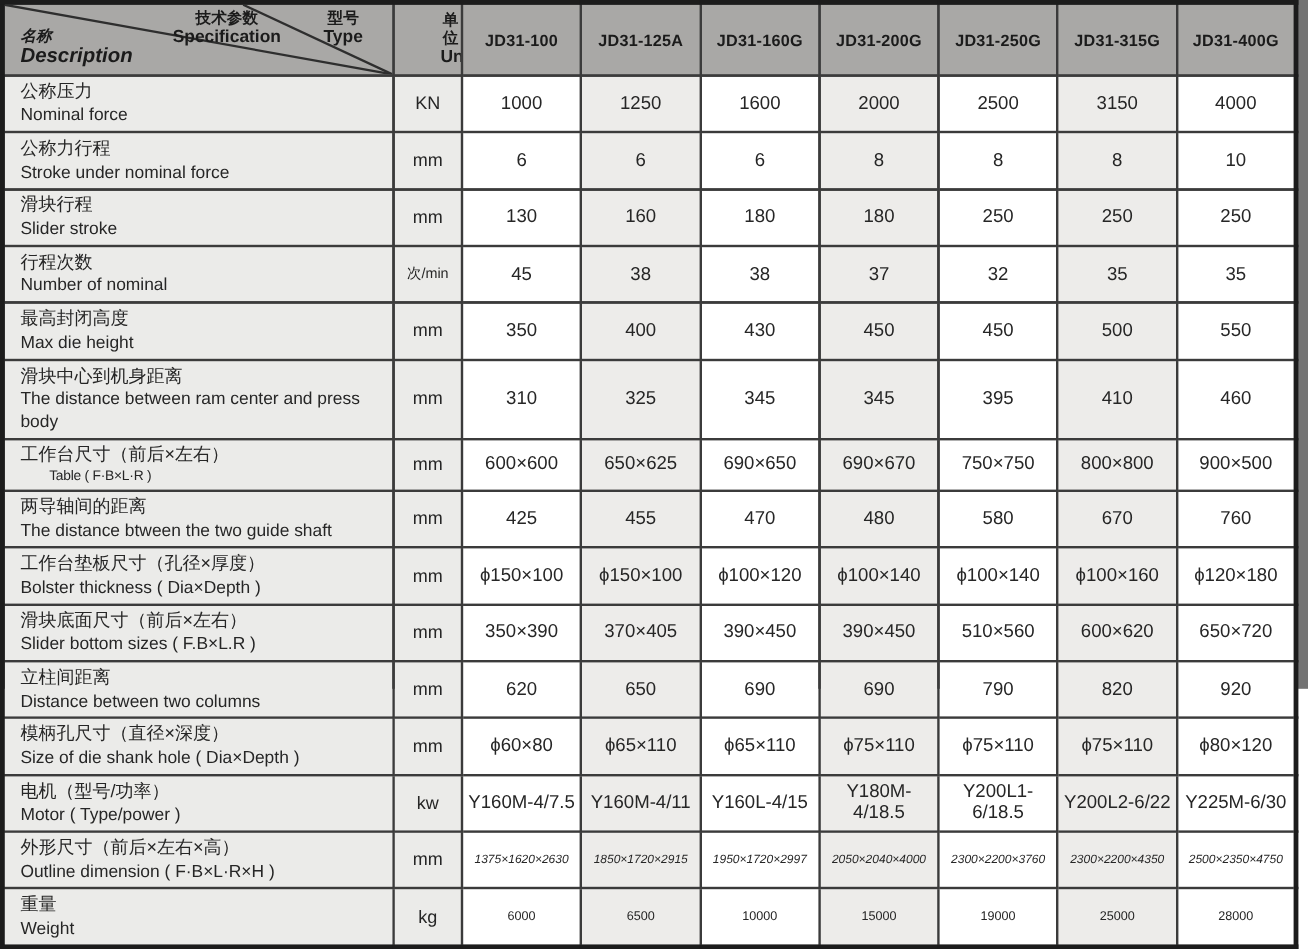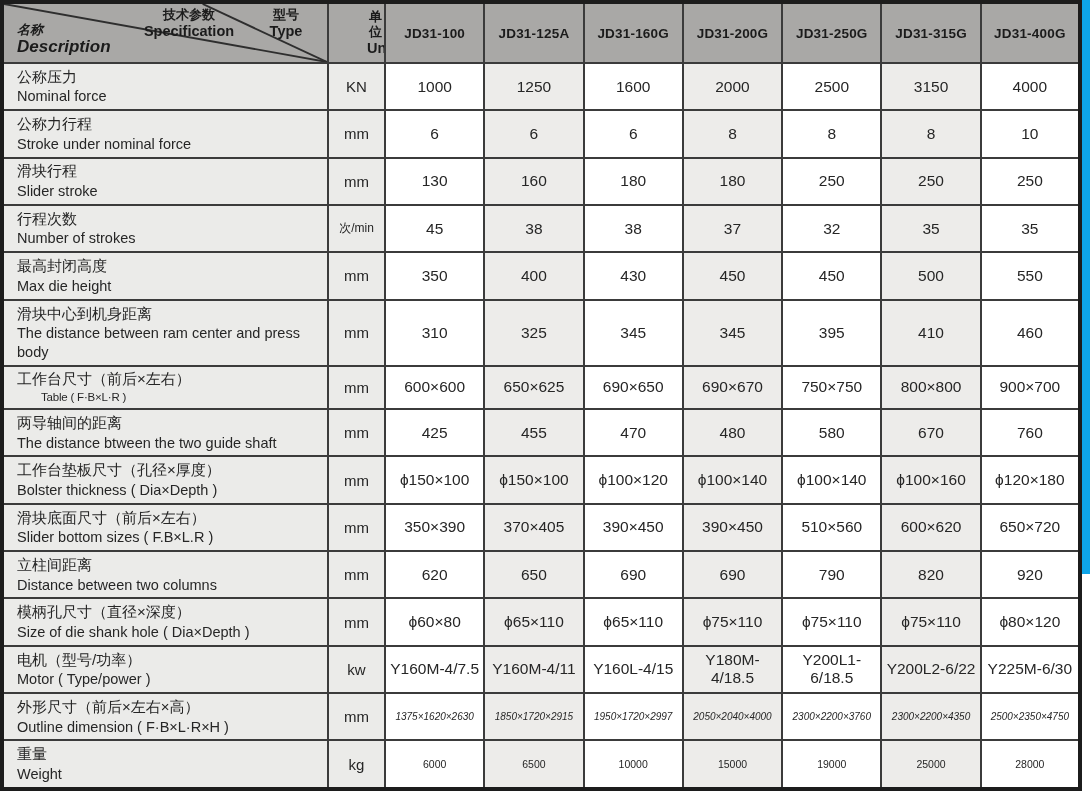--- a/index.html
+++ b/index.html
@@ -2,21 +2,21 @@
 <html><head>
 <meta charset="utf-8">
 <style>
   * { box-sizing: border-box; }
   html, body { margin: 0; padding: 0; }
   body {
     width: 1090px; height: 791px;
     background: #ffffff;
     font-family: "Liberation Sans", "DejaVu Sans", sans-serif;
   }
-  .page { width: 1090px; height: 574px; background: #0ea5e9; }
+  .page { width: 1090px; height: 574px; background: #737373; }
 
   table.spec {
     width: 1082px; height: 791px;
     border-collapse: collapse; table-layout: fixed;
     border: 4px solid #1c1c1c;
   }
   th, td { border: 2px solid #3b3b3b; padding: 0; overflow: hidden; }
 
   thead tr { height: 61px; }
   th { background: #a9a8a6; color: #1b1b1b; font-weight: bold; }
@@ -140,21 +140,21 @@
           <td class="val-cell alt">160</td>
           <td class="val-cell">180</td>
           <td class="val-cell alt">180</td>
           <td class="val-cell">250</td>
           <td class="val-cell alt">250</td>
           <td class="val-cell">250</td>
         </tr>
         <tr>
           <td class="label-cell">
             <div class="cn">行程次数</div>
-            <div class="en">Number of strokes</div>
+            <div class="en">Number of nominal</div>
           </td>
           <td class="unit-cell">次/min</td>
           <td class="val-cell">45</td>
           <td class="val-cell alt">38</td>
           <td class="val-cell">38</td>
           <td class="val-cell alt">37</td>
           <td class="val-cell">32</td>
           <td class="val-cell alt">35</td>
           <td class="val-cell">35</td>
         </tr>
@@ -191,21 +191,21 @@
             <div class="cn">工作台尺寸（前后×左右）</div>
             <div class="en">Table ( F·B×L·R )</div>
           </td>
           <td class="unit-cell">mm</td>
           <td class="val-cell">600×600</td>
           <td class="val-cell alt">650×625</td>
           <td class="val-cell">690×650</td>
           <td class="val-cell alt">690×670</td>
           <td class="val-cell">750×750</td>
           <td class="val-cell alt">800×800</td>
-          <td class="val-cell">900×700</td>
+          <td class="val-cell">900×500</td>
         </tr>
         <tr>
           <td class="label-cell">
             <div class="cn">两导轴间的距离</div>
             <div class="en">The distance btween the two guide shaft</div>
           </td>
           <td class="unit-cell">mm</td>
           <td class="val-cell">425</td>
           <td class="val-cell alt">455</td>
           <td class="val-cell">470</td>

